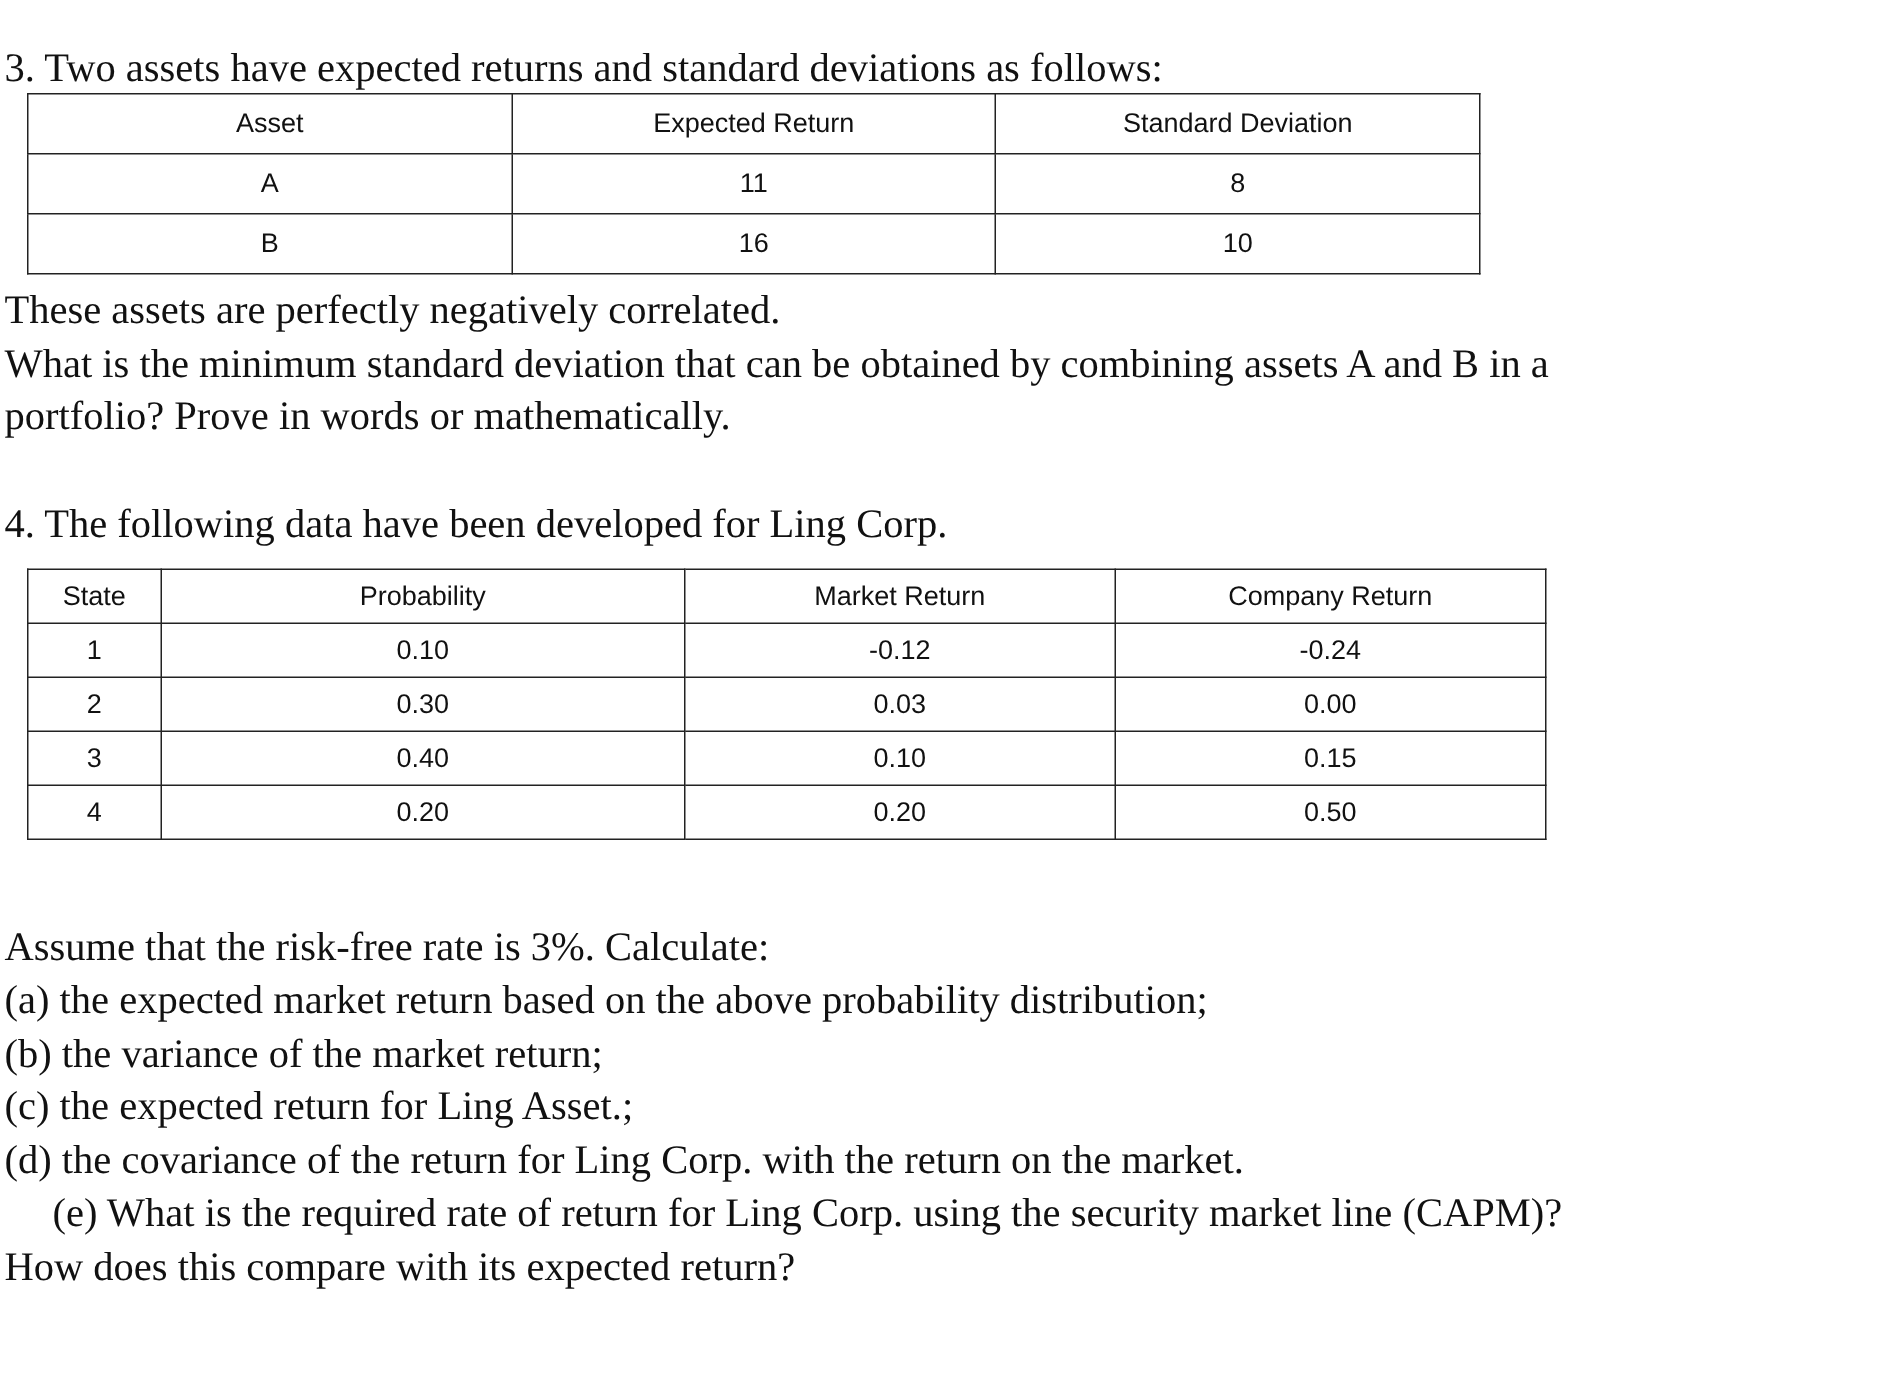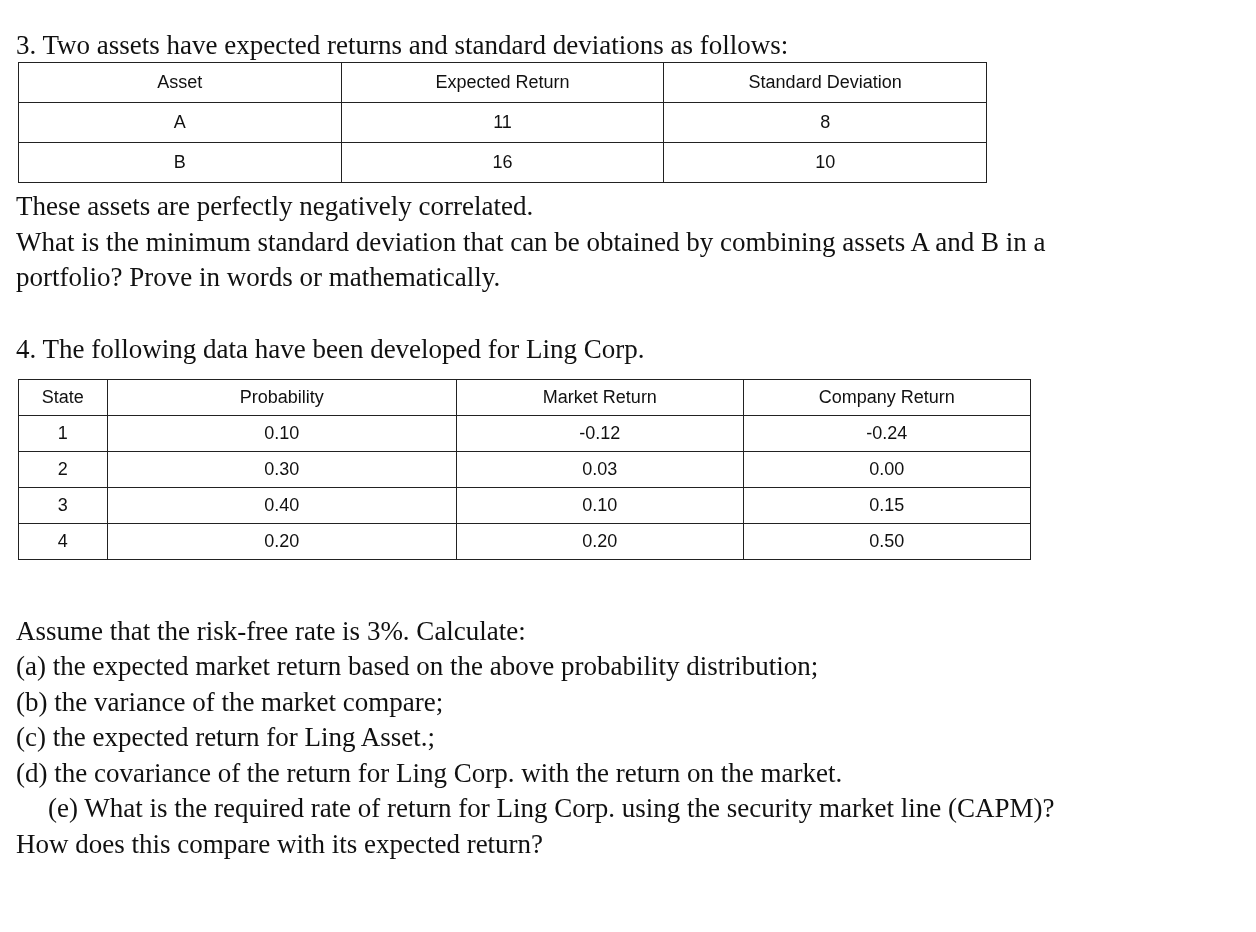--- a/index.html
+++ b/index.html
@@ -11,21 +11,21 @@
     width: 1256px;
     height: 932px;
     position: relative;
     overflow: hidden;
     font-family: "Liberation Serif", "DejaVu Serif", serif;
     color: #111111;
     font-size: 27px;
   }
   .line {
     position: absolute;
-    left: 16px;
+    left: 3px;
     white-space: nowrap;
     line-height: 36px;
   }
   table {
     position: absolute;
     border-collapse: collapse;
     font-family: Liberation Sans, sans-serif;
     font-size: 18px;
     color: #111111;
   }
@@ -117,17 +117,17 @@
     <td>4</td>
     <td>0.20</td>
     <td>0.20</td>
     <td>0.50</td>
   </tr>
 </tbody>
   </table>
 
 <div class="line" style="top:613px;">Assume that the risk-free rate is 3%. Calculate:</div>
 <div class="line" style="top:648px;">(a) the expected market return based on the above probability distribution;</div>
-<div class="line" style="top:684px;">(b) the variance of the market compare;</div>
+<div class="line" style="top:684px;">(b) the variance of the market return;</div>
 <div class="line" style="top:719px;">(c) the expected return for Ling Asset.;</div>
 <div class="line" style="top:755px;">(d) the covariance of the return for Ling Corp. with the return on the market.</div>
 <div class="line" style="top:790px;margin-left:32px;">(e) What is the required rate of return for Ling Corp. using the security market line (CAPM)?</div>
 <div class="line" style="top:826px;">How does this compare with its expected return?</div>
 
 </body></html>

